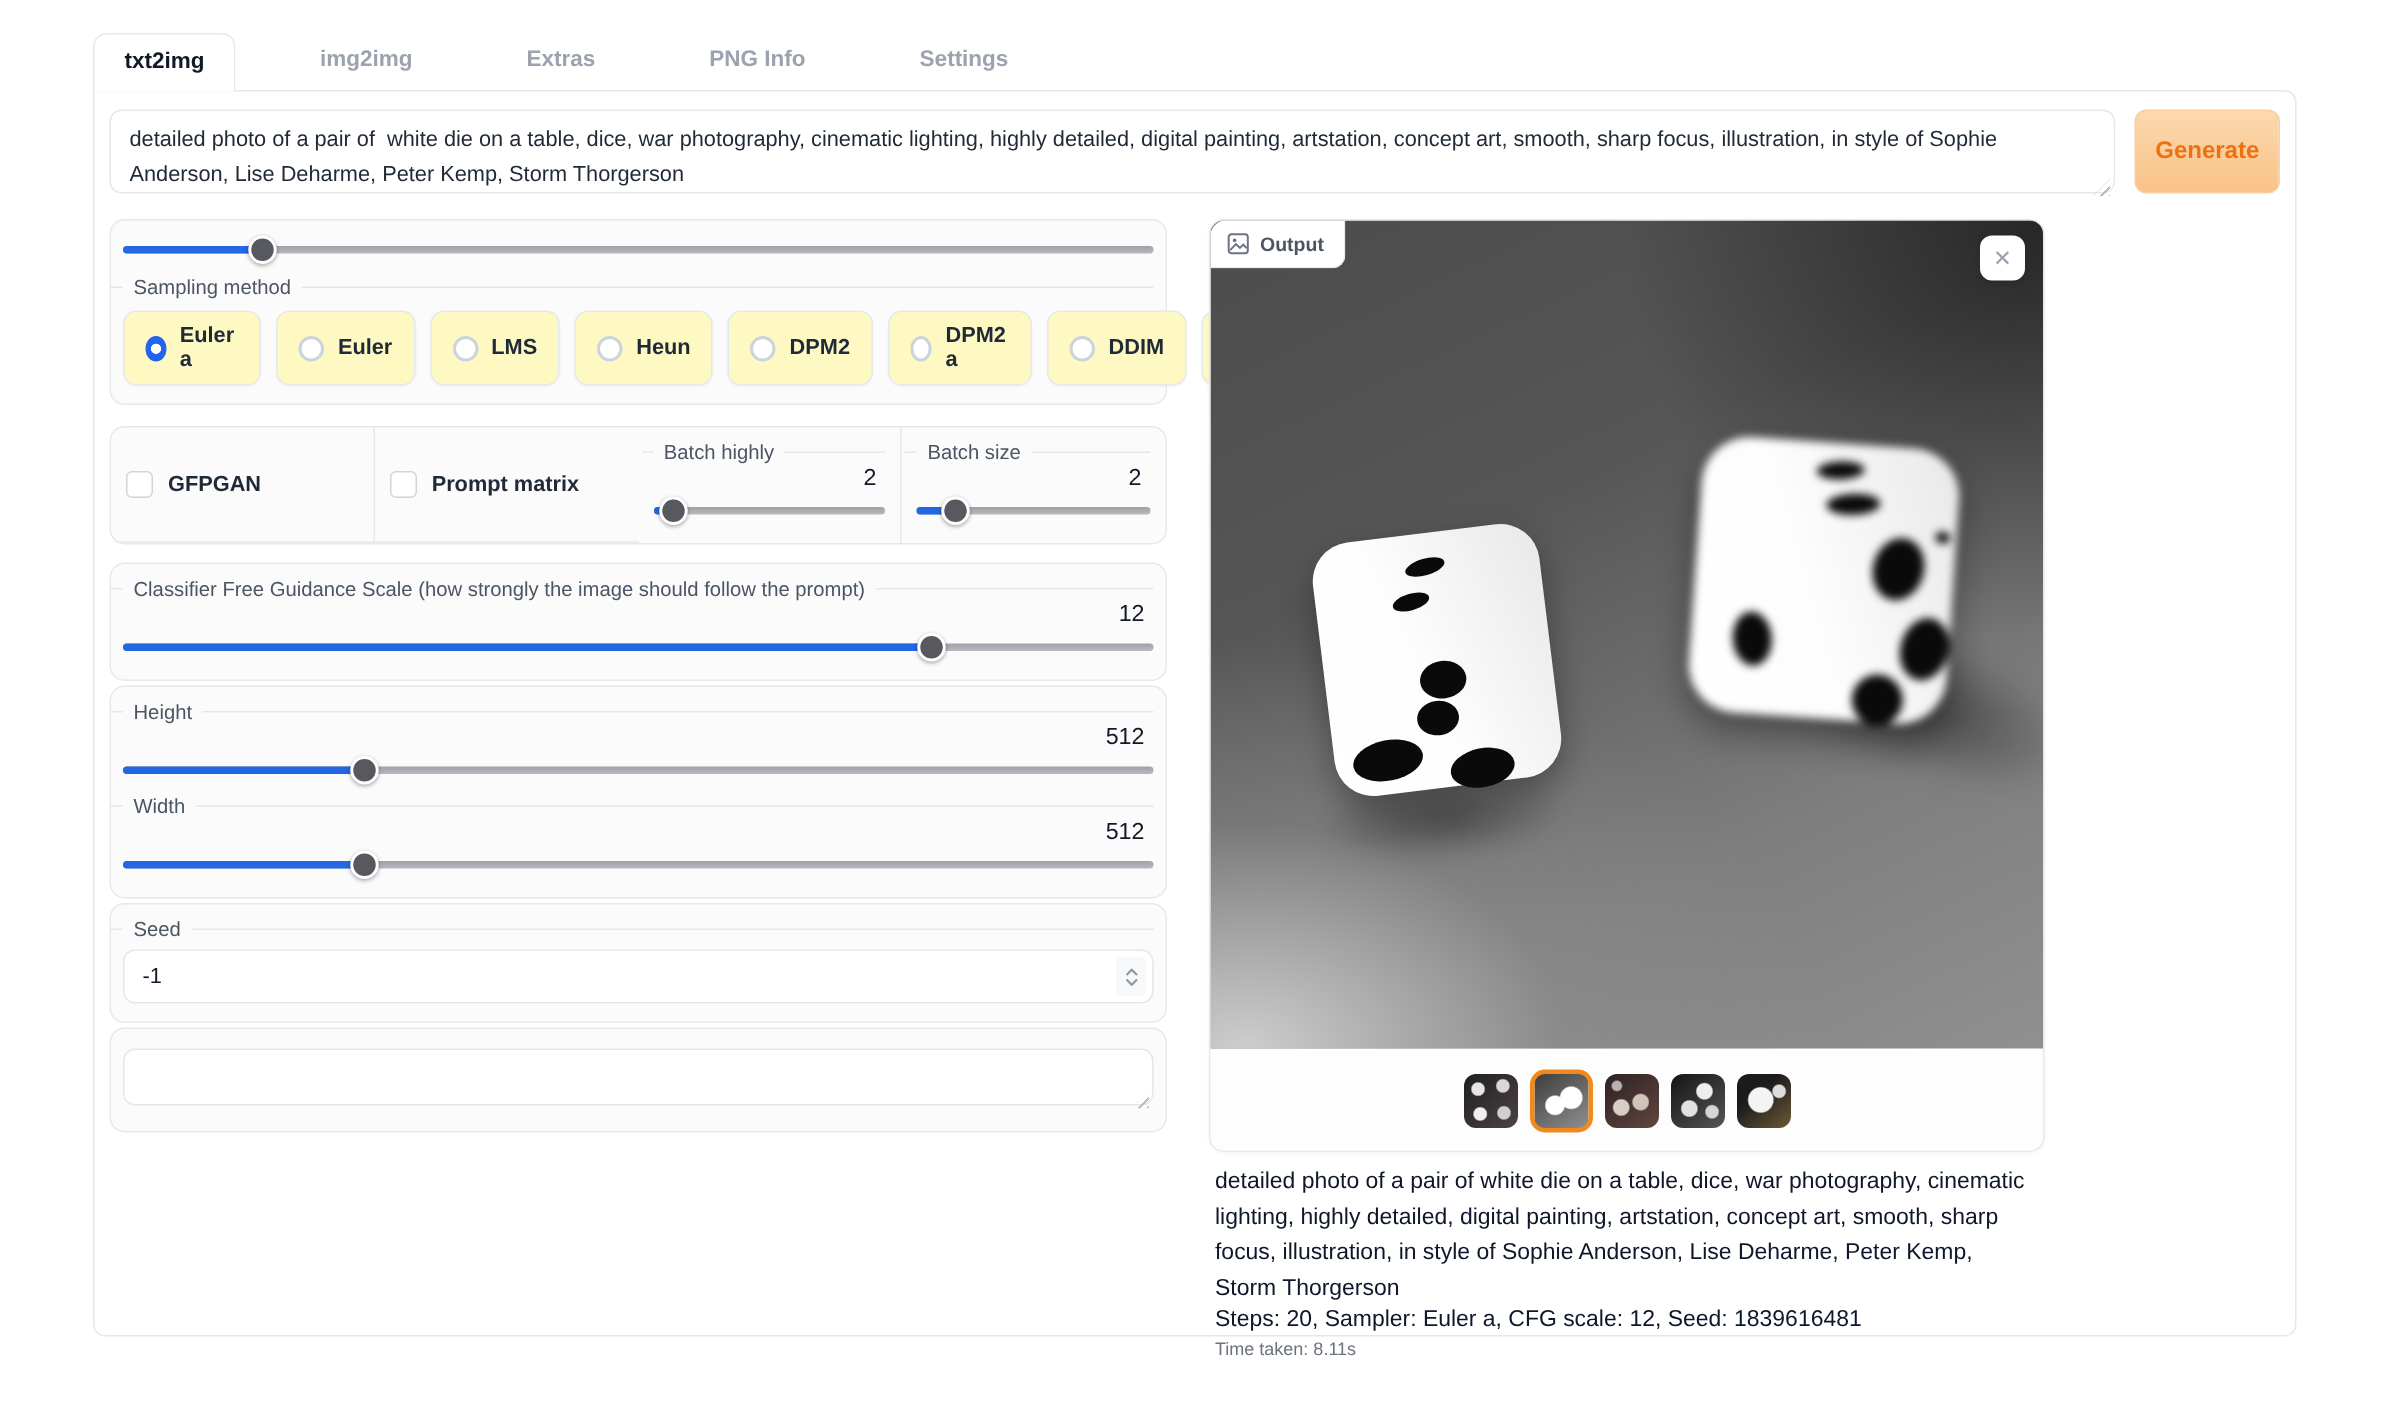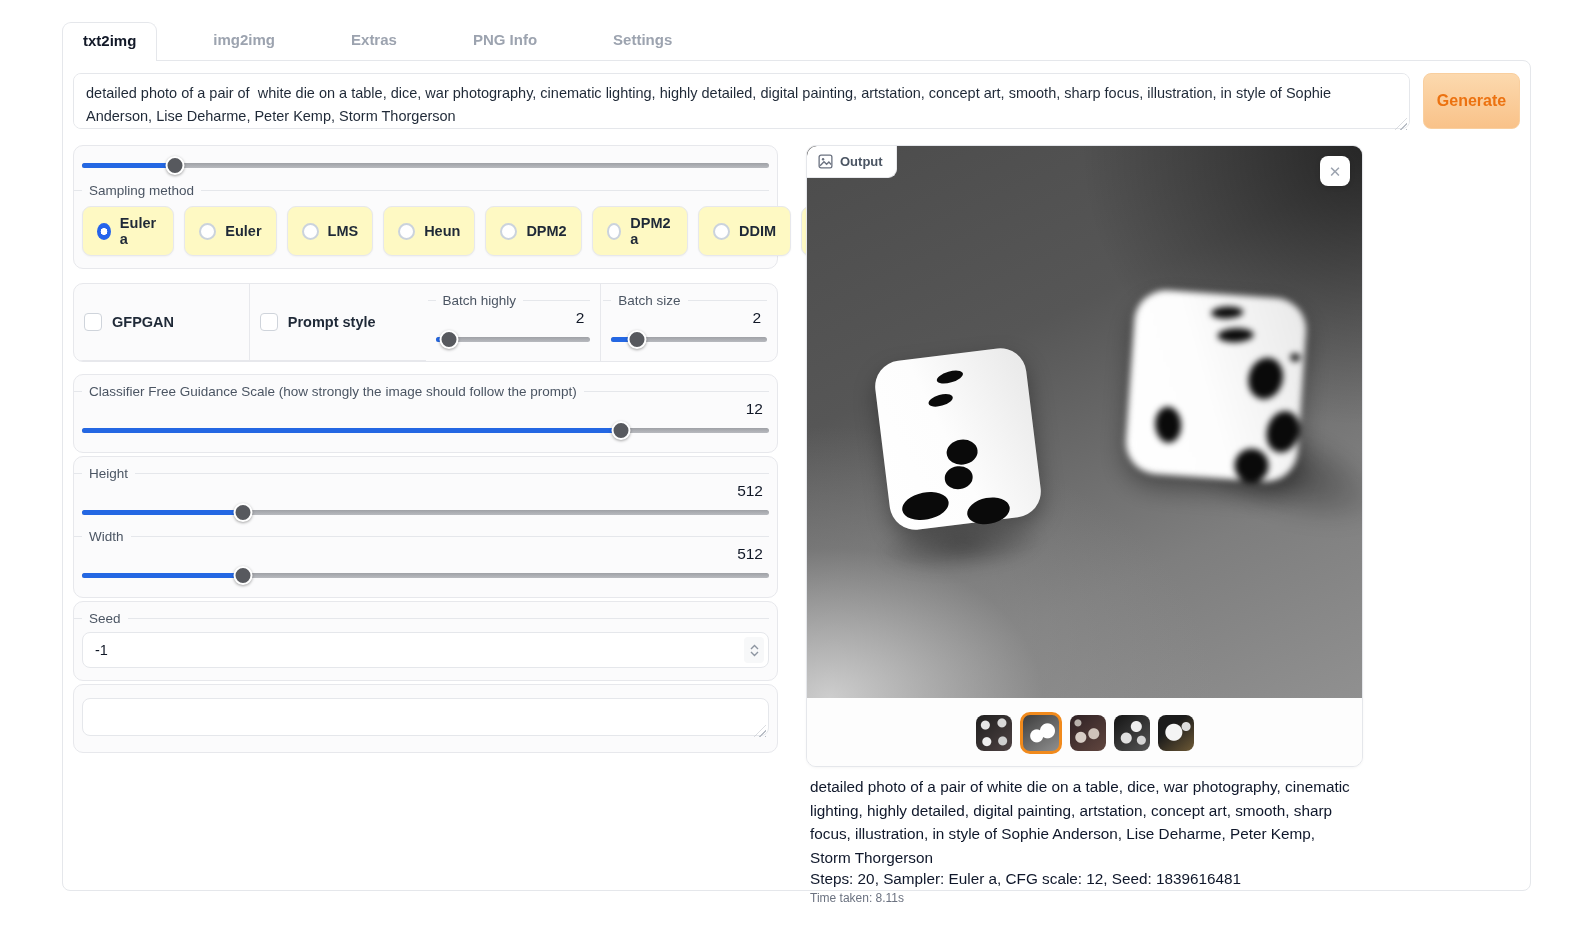--- a/index.html
+++ b/index.html
@@ -234,21 +234,21 @@
           </div>
         </div>
 
         <div class="group g2 grid2">
           <div class="cell cb r1 c1">
             <span class="checkbox"></span>
             <span>GFPGAN</span>
           </div>
           <div class="cell cb r1">
             <span class="checkbox"></span>
-            <span>Prompt style</span>
+            <span>Prompt matrix</span>
           </div>
           <div class="cell c1">
             <div class="legend">Batch highly</div>
             <div class="val">2</div>
             <div class="slider" style="--pct: 9%;">
               <div class="track"></div>
               <div class="fill"></div>
               <div class="thumb"></div>
             </div>
           </div>

